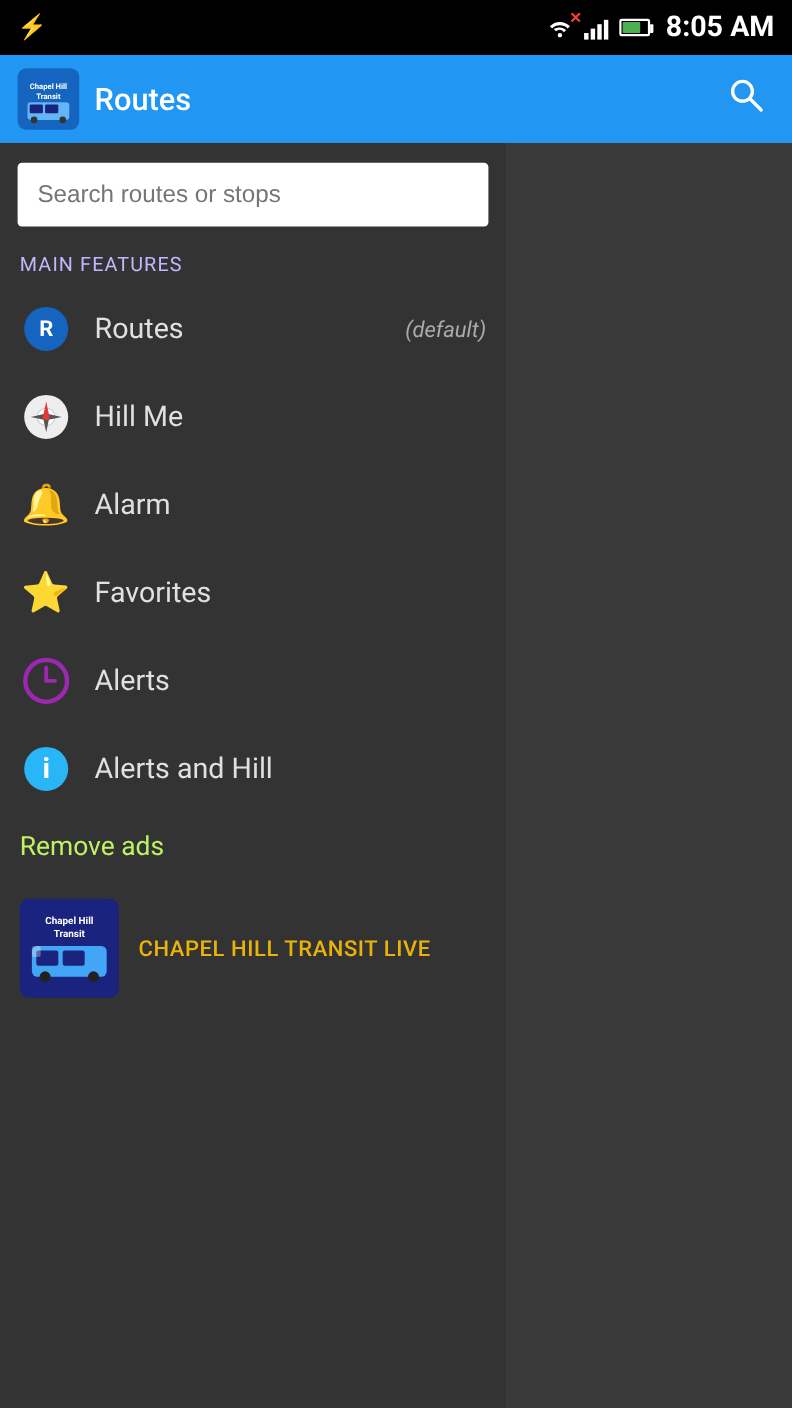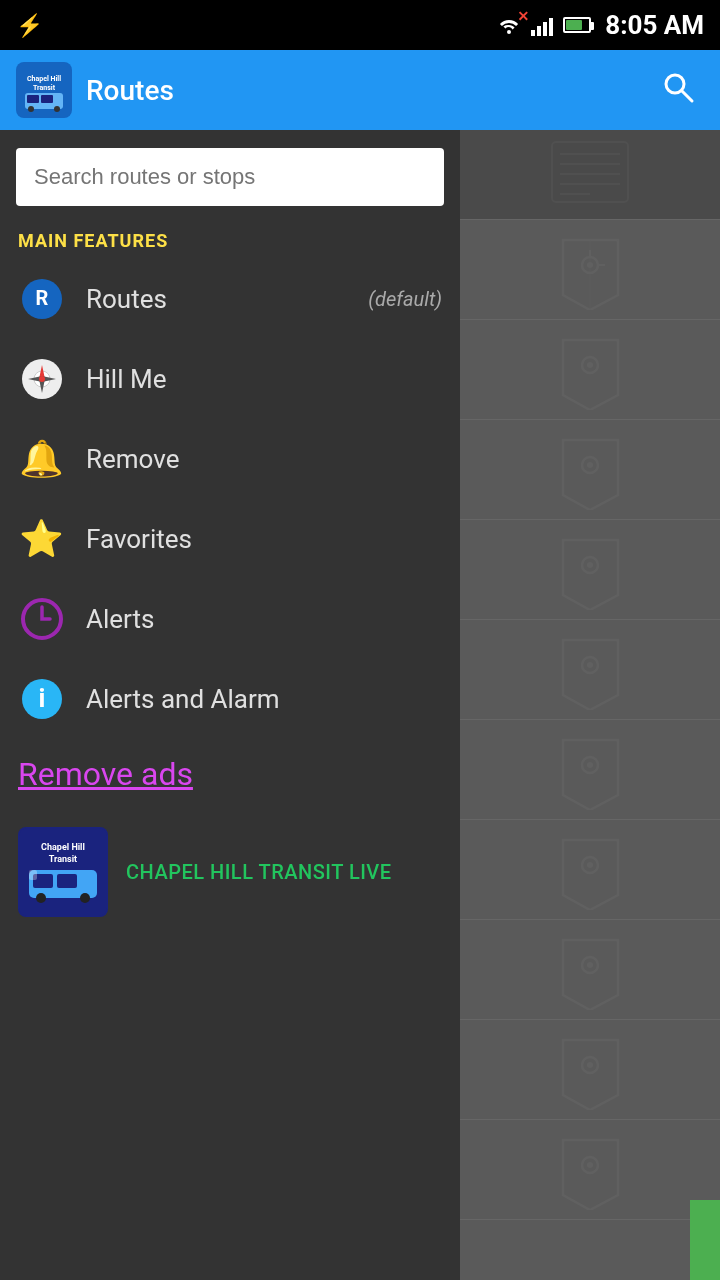--- a/index.html
+++ b/index.html
@@ -82,20 +82,21 @@
       cursor: pointer;
       padding: 8px;
     }
 
     
     .main-layout {
       display: flex;
       width: 720px;
       height: 1150px;
       position: relative;
+      flex-direction: column;
     }
 
     
     .sidebar {
       width: 460px;
       height: 100%;
       background: #333333;
       position: relative;
       z-index: 5;
       flex-shrink: 0;
@@ -112,23 +113,23 @@
       width: 100%;
       background: transparent;
       border: none;
       outline: none;
       font-size: 22px;
       color: #999;
     }
 
     
     .section-label {
-      color: #fde047;
+      color: #c4b5fd;
       font-size: 18px;
-      font-weight: 700;
+      font-weight: 400;
       padding: 12px 18px 8px 18px;
       letter-spacing: 1px;
     }
 
     
     .menu-item {
       display: flex;
       align-items: center;
       padding: 16px 18px;
       cursor: pointer;
@@ -154,24 +155,23 @@
       right: 18px;
       color: #aaa;
       font-size: 20px;
       font-style: italic;
       margin-left: 40px;
     }
 
     
     .remove-ads {
       padding: 16px 18px;
-      color: #d946ef;
-      font-size: 32px;
+      color: #bef264;
+      font-size: 24px;
       cursor: pointer;
-      text-decoration: underline;
     }
 
     
     .promo-section {
       display: flex;
       align-items: center;
       padding: 14px 18px;
       margin-top: 4px;
     }
     .promo-logo {
@@ -183,21 +183,21 @@
       display: flex;
       flex-direction: column;
       align-items: center;
       justify-content: center;
       font-size: 10px;
       color: #fff;
       overflow: hidden;
       flex-shrink: 0;
     }
     .promo-label {
-      color: #22c55e;
+      color: #eab308;
       font-size: 20px;
       font-weight: 500;
       letter-spacing: 0.5px;
       text-align: center;
     }
 
     
     .right-panel {
       flex: 1;
       background: #5a5a5a;
@@ -321,21 +321,21 @@
           <circle cx="22" cy="22" r="3" fill="#e53935"></circle>
         </svg>
       </div>
       <span class="menu-label">Hill Me</span>
     </div>
 
     <div class="menu-item">
       <div class="menu-icon">
         <span style="font-size:36px;">🔔</span>
       </div>
-      <span class="menu-label">Remove</span>
+      <span class="menu-label">Alarm</span>
     </div>
 
     <div class="menu-item">
       <div class="menu-icon">
         <span style="font-size:36px;">⭐</span>
       </div>
       <span class="menu-label">Favorites</span>
     </div>
 
     <div class="menu-item">
@@ -348,21 +348,21 @@
       <span class="menu-label">Alerts</span>
     </div>
 
     <div class="menu-item">
       <div class="menu-icon">
         <svg width="44" height="44" viewBox="0 0 44 44">
           <circle cx="22" cy="22" r="20" fill="#29b6f6"></circle>
           <text x="22" y="30" text-anchor="middle" fill="white" font-size="26" font-weight="bold">i</text>
         </svg>
       </div>
-      <span class="menu-label">Alerts and Alarm</span>
+      <span class="menu-label">Alerts and Hill</span>
     </div>
 
     <div class="remove-ads">
       <span>Remove ads</span>
     </div>
 
     <div class="promo-section">
       <div class="promo-logo">
         <svg width="88" height="88" viewBox="0 0 88 88">
           <rect width="88" height="88" fill="#1a237e" rx="8"></rect>

